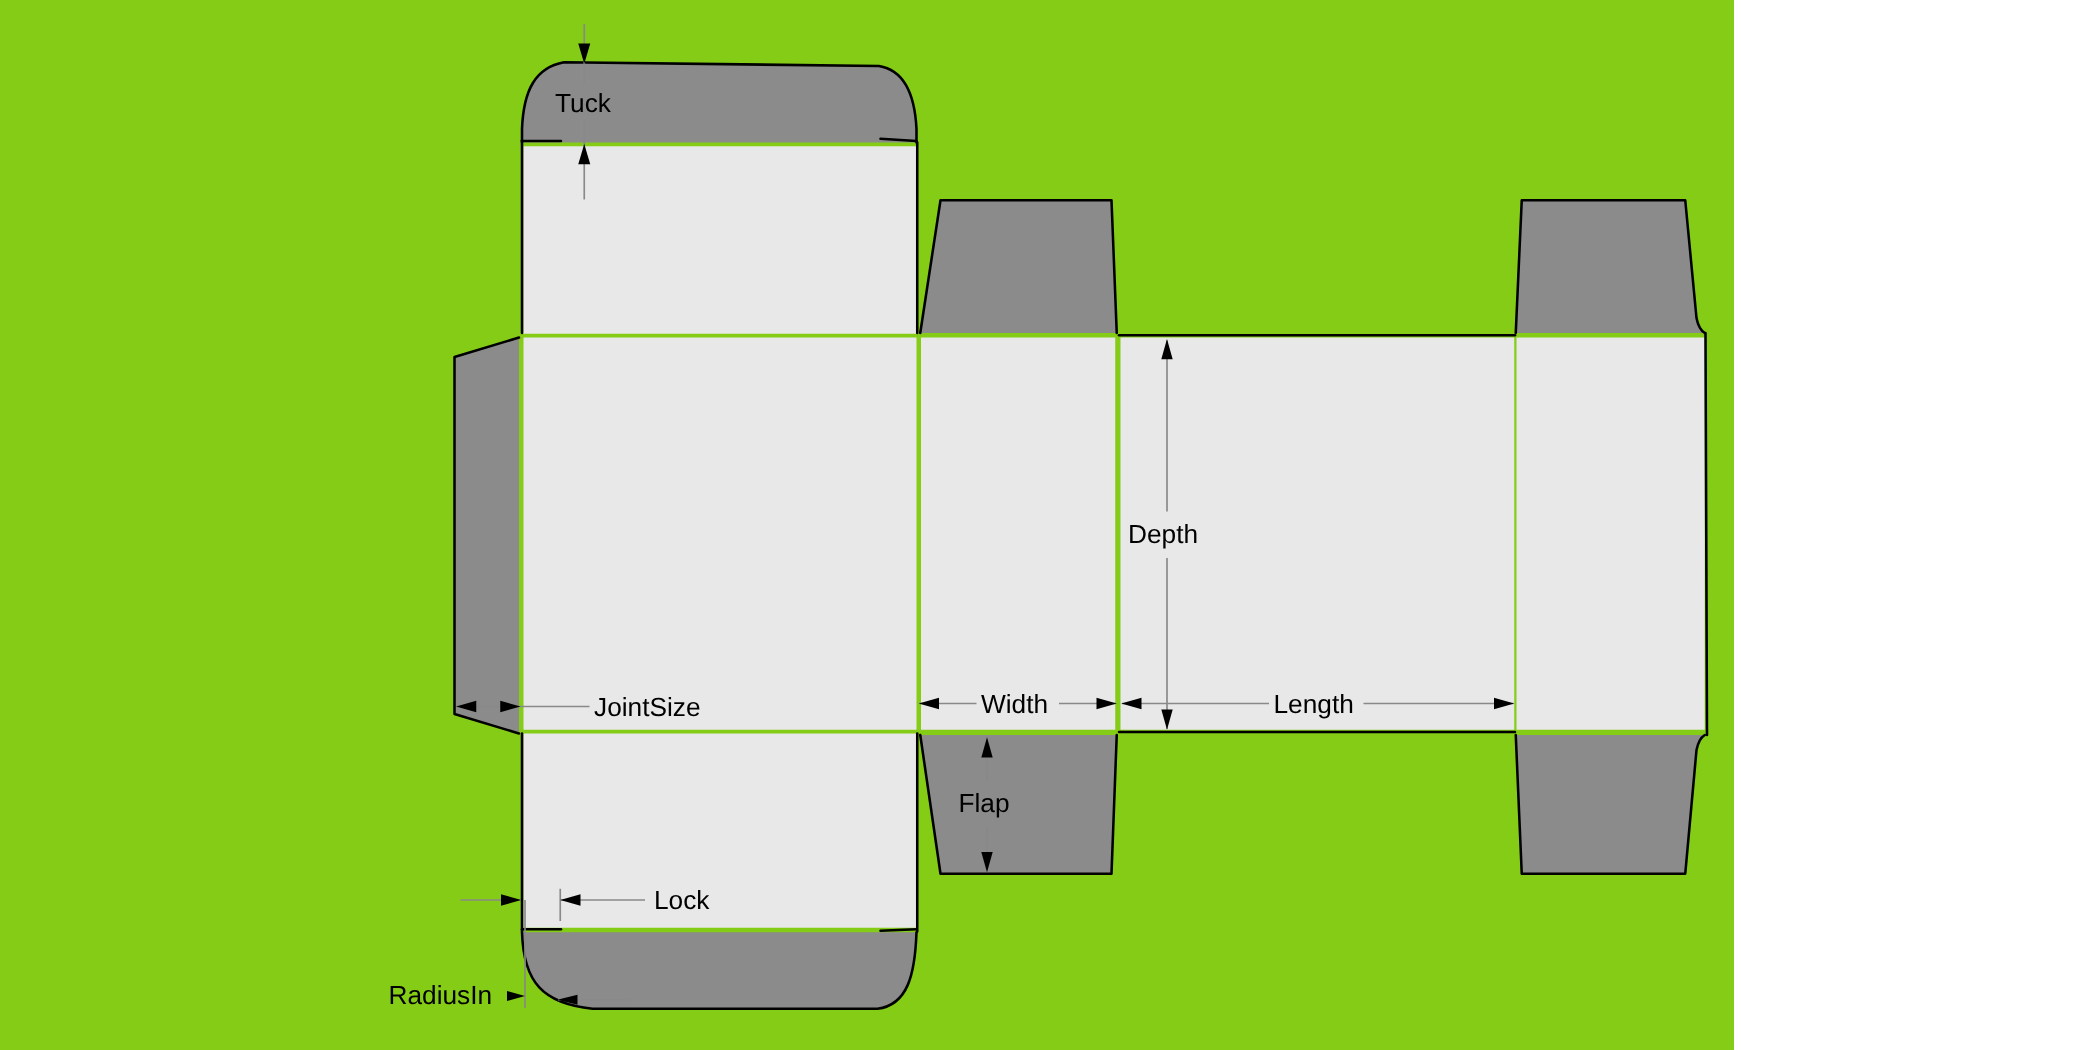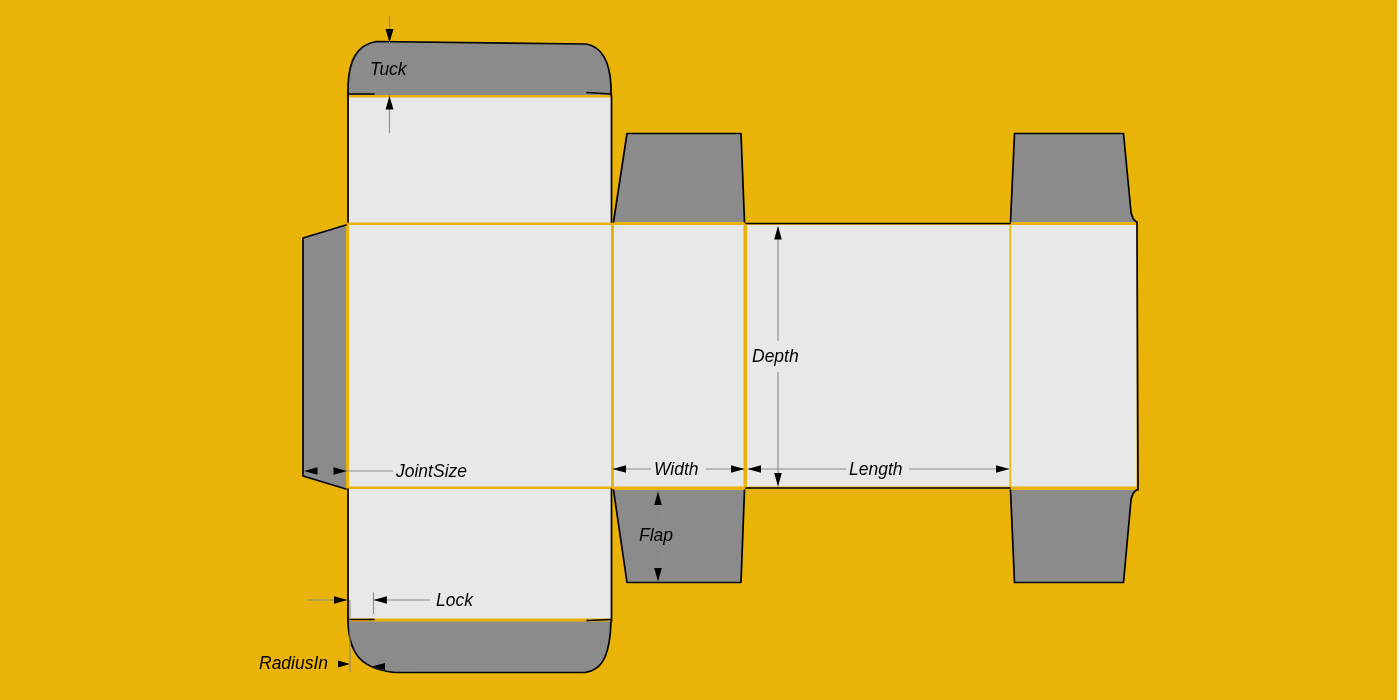--- a/index.html
+++ b/index.html
@@ -2,25 +2,24 @@
 <html><head>
 <meta charset="utf-8">
 <style>
   html, body {
     margin: 0;
     padding: 0;
     background: #ffffff;
   }
   .canvas {
     position: relative;
-    width: 1397px;
+    width: 1156px;
     height: 700px;
-    background: #eab308;
+    background: #84cc16;
     overflow: hidden;
-    font-style: italic;
   }
   svg { display: block; }
   text {
     font-family: "Liberation Sans", "DejaVu Sans", sans-serif;
     font-size: 17.5px;
   }
 </style>
 </head>
 <body>
 

